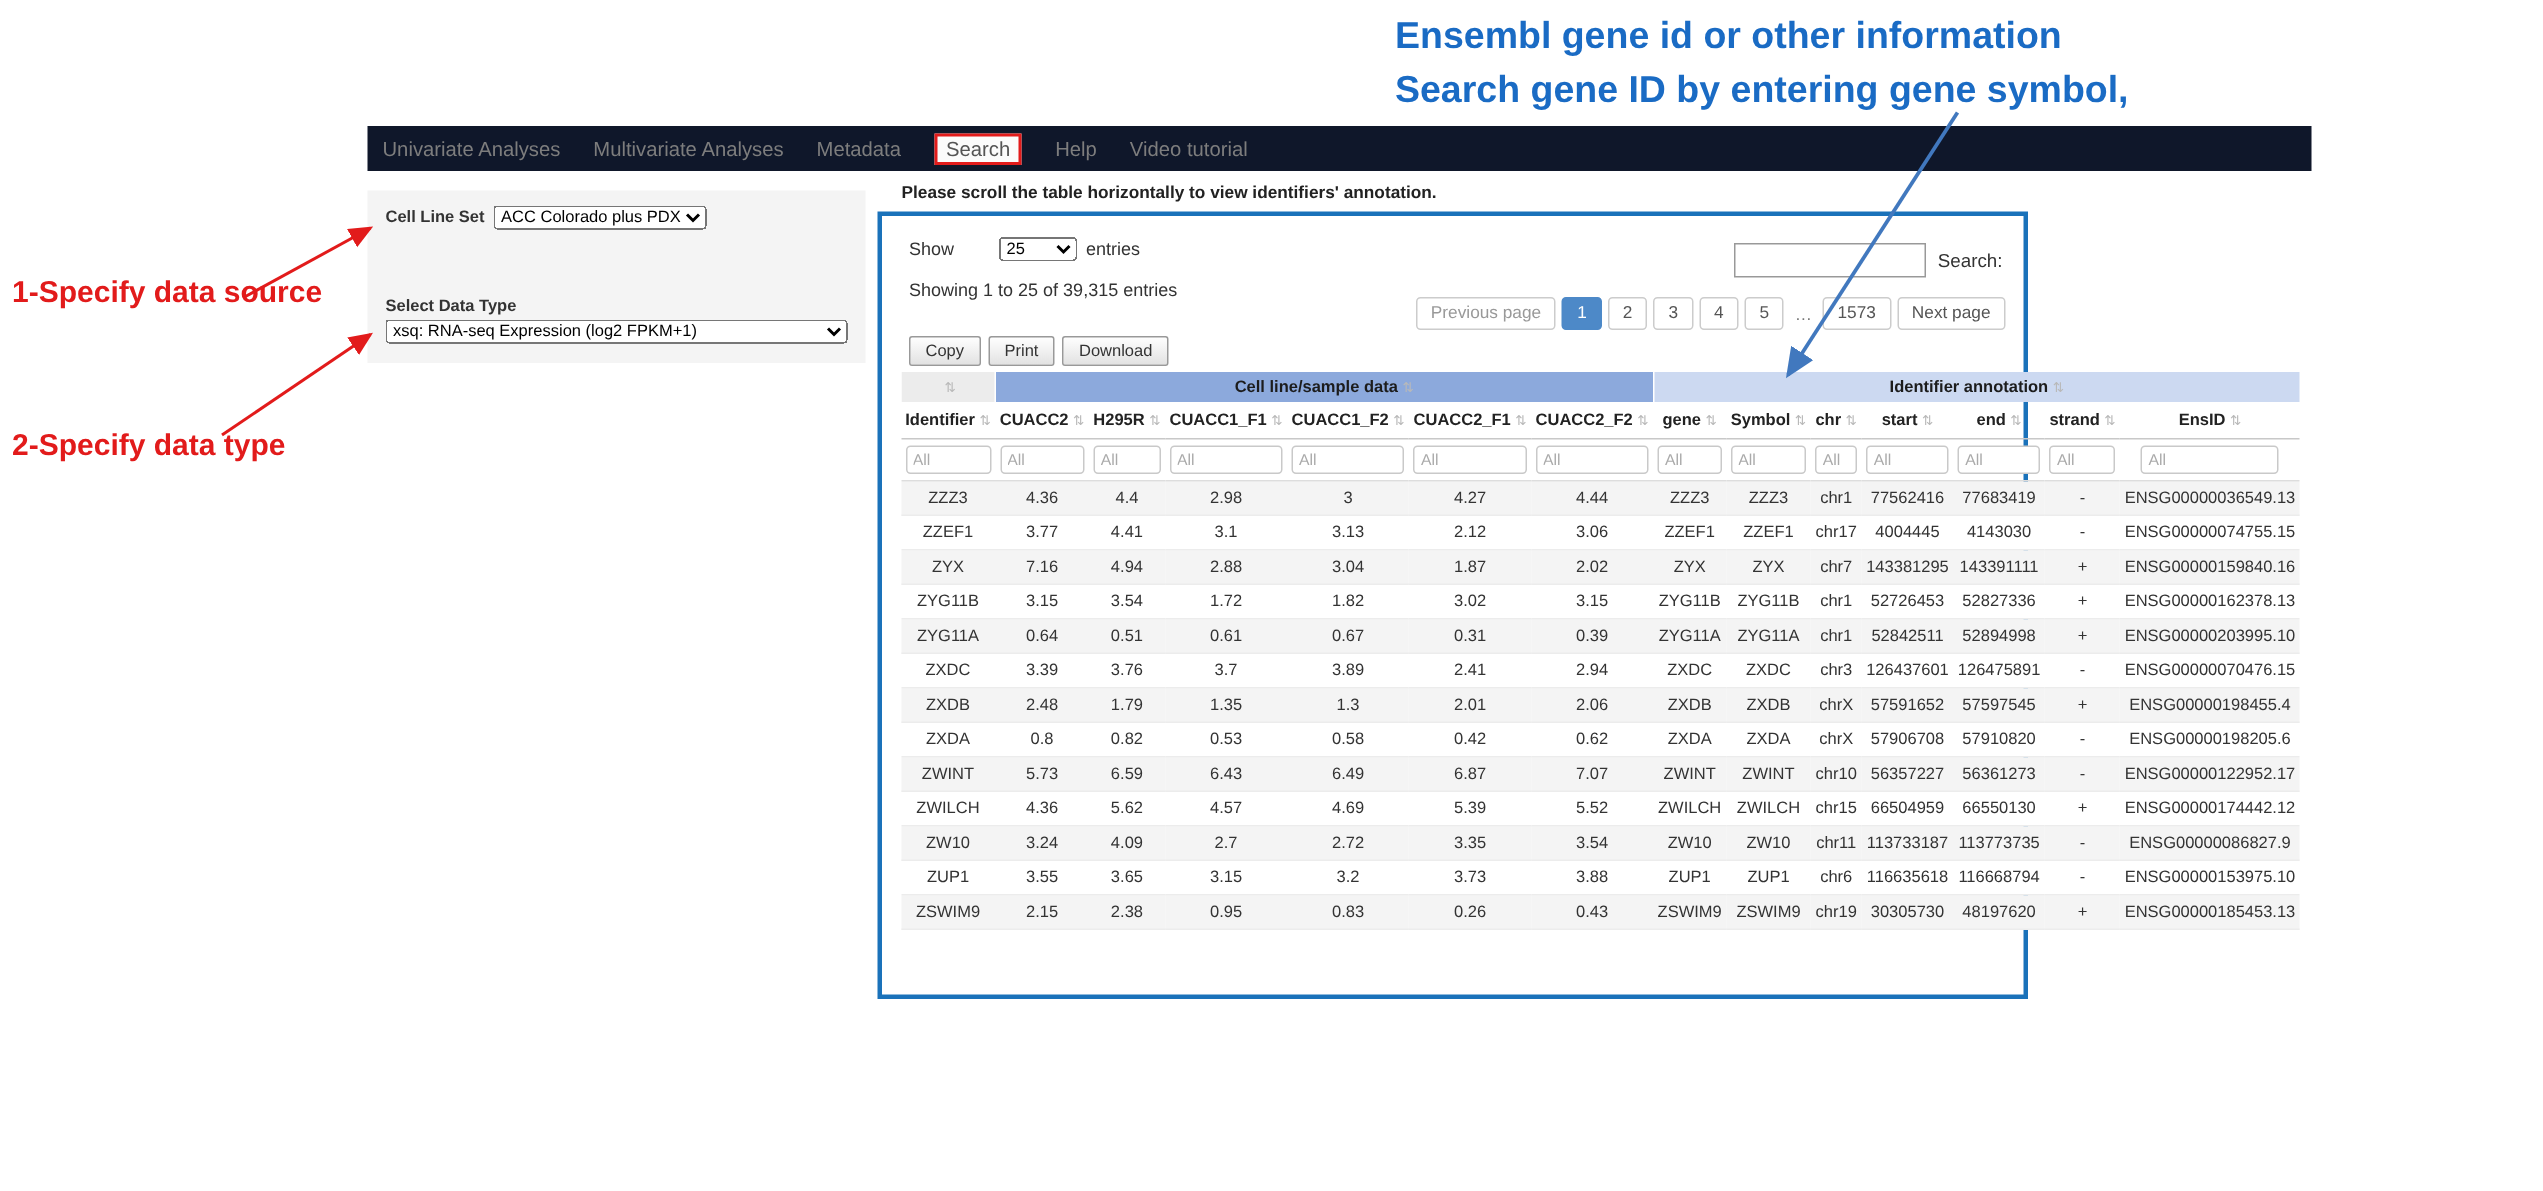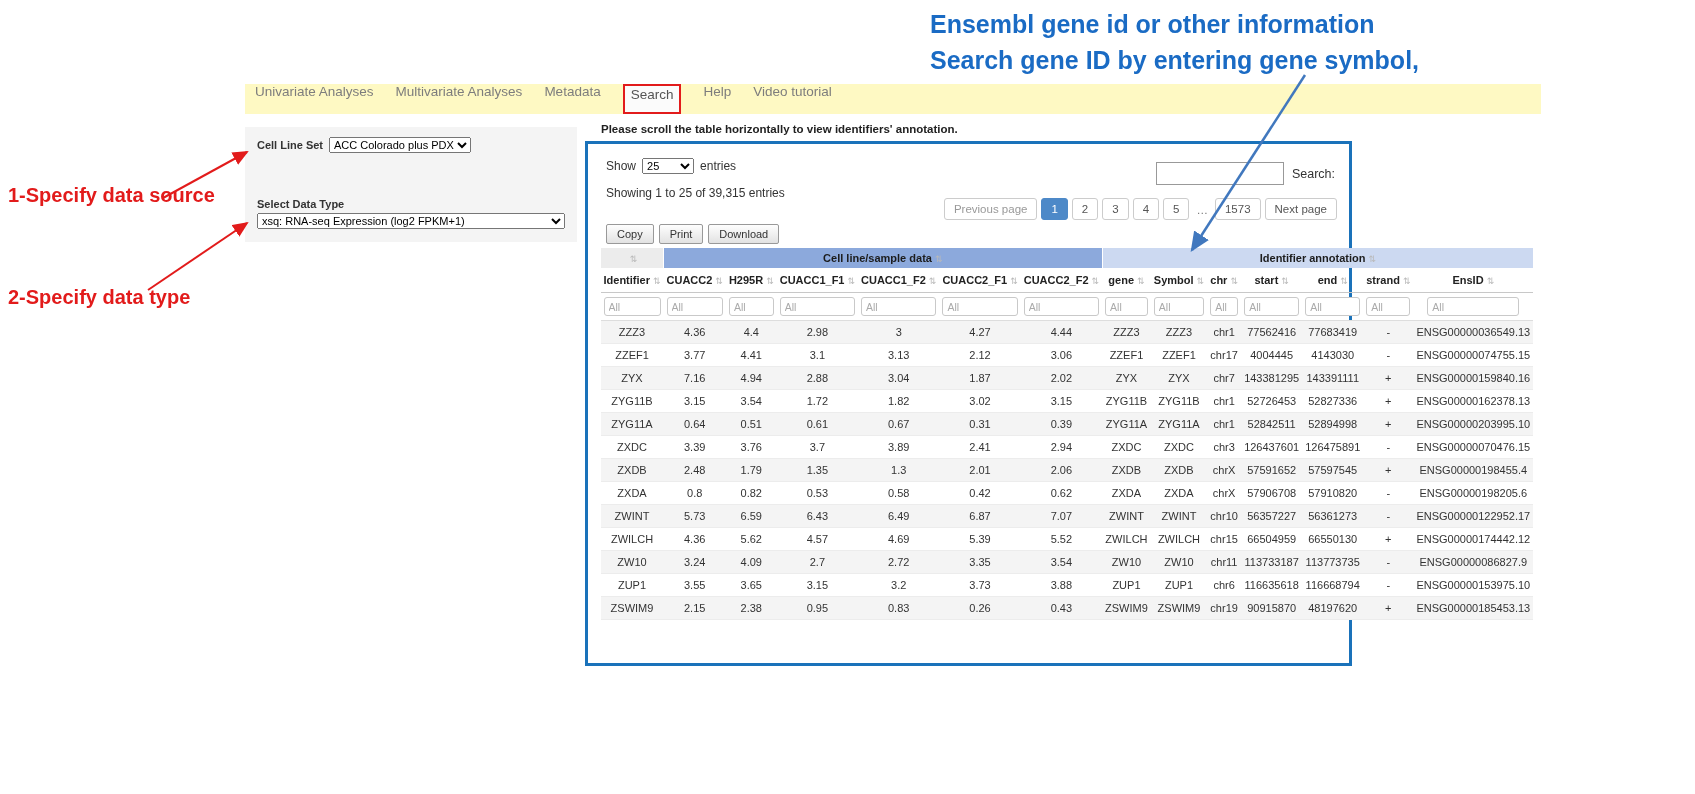--- a/index.html
+++ b/index.html
@@ -6,37 +6,37 @@
   body { font-family:"Liberation Sans", sans-serif; background:#ffffff; }
   .stage { position:relative; width:1695px; height:794px; background:#fff; overflow:hidden; }
 
   .overlay { position:absolute; left:0; top:0; width:1695px; height:794px; pointer-events:none; z-index:6; }
 
   .blue-note { position:absolute; left:930px; top:6px; font-size:25px; font-weight:bold; color:#1a6bc4; line-height:36px; z-index:2; }
   .red-note { position:absolute; font-size:20px; font-weight:bold; color:#e21b1b; z-index:2; }
   .red-note.n1 { left:8px; top:184px; }
   .red-note.n2 { left:8px; top:286px; }
 
-  .nav-bar { position:absolute; left:245px; top:84px; width:1296px; height:30px; background:#fef9c3;
-             display:flex; gap:22px; padding:0 10px; font-size:13.5px; color:#7d7d7d; }
+  .nav-bar { position:absolute; left:245px; top:84px; width:1296px; height:30px; background:#0f172a;
+             display:flex; align-items:center; gap:22px; padding:0 10px; font-size:13.5px; color:#7d7d7d; }
   .nav-item { cursor:pointer; white-space:nowrap; }
   .nav-item.active { border:2px solid #e21b1b; padding:1px 6px; color:#555; background:#fbfbfb; }
 
   .sidebar { position:absolute; left:245px; top:127px; width:332px; height:115px; background:#f4f4f4; padding:10px 12px; }
   .lbl { font-size:11px; font-weight:bold; color:#333; white-space:nowrap; }
   .cls-row { display:flex; align-items:center; gap:6px; }
   .cls-row select { font-size:11px; }
   .dtype-lbl { margin-top:45px; }
   .dtype-select { width:100%; margin-top:3px; font-size:11px; }
 
   .scroll-hint { position:absolute; left:601px; top:123px; font-size:11.5px; font-weight:bold; color:#222; }
 
   .table-box { position:absolute; left:585px; top:141px; width:767px; height:525px; border:3px solid #1a72ba; background:#fff; }
   .show-row { position:absolute; left:18px; top:14px; font-size:12px; color:#333; display:flex; align-items:center; gap:6px; }
-  .show-row select { font-size:11px; width:52px; }
+  .show-row select { font-size:11px; width:52px;margin-left:24px; }
   .search-row { position:absolute; right:14px; top:18px; display:flex; align-items:center; gap:8px; }
   .search-input { width:128px; height:23px; border:1px solid #999; font-size:12px; padding:2px 4px; }
   .search-lbl { font-size:12.5px; color:#333; }
   .showing { position:absolute; left:18px; top:42px; font-size:12px; color:#333; }
 
   .pagination { position:absolute; right:12px; top:54px; display:flex; gap:4px; align-items:flex-end; }
   .page-btn { font-size:11.5px; padding:4px 9px; border:1px solid #ccc; background:#fff; color:#555; border-radius:3px; cursor:pointer;
               font-family:"Liberation Sans", sans-serif; white-space:nowrap; }
   .page-btn.current { background:#4d89c8; border-color:#4d89c8; color:#fff; }
   .page-btn.prev { color:#999; }
@@ -396,21 +396,21 @@
               <td>ZSWIM9</td>
               <td>2.15</td>
               <td>2.38</td>
               <td>0.95</td>
               <td>0.83</td>
               <td>0.26</td>
               <td>0.43</td>
               <td>ZSWIM9</td>
               <td>ZSWIM9</td>
               <td>chr19</td>
-              <td>90915870</td>
+              <td>30305730</td>
               <td>48197620</td>
               <td>+</td>
               <td>ENSG00000185453.13</td>
             </tr>
           </tbody>
       </table>
     </div>
   </div>
 
 </div>

